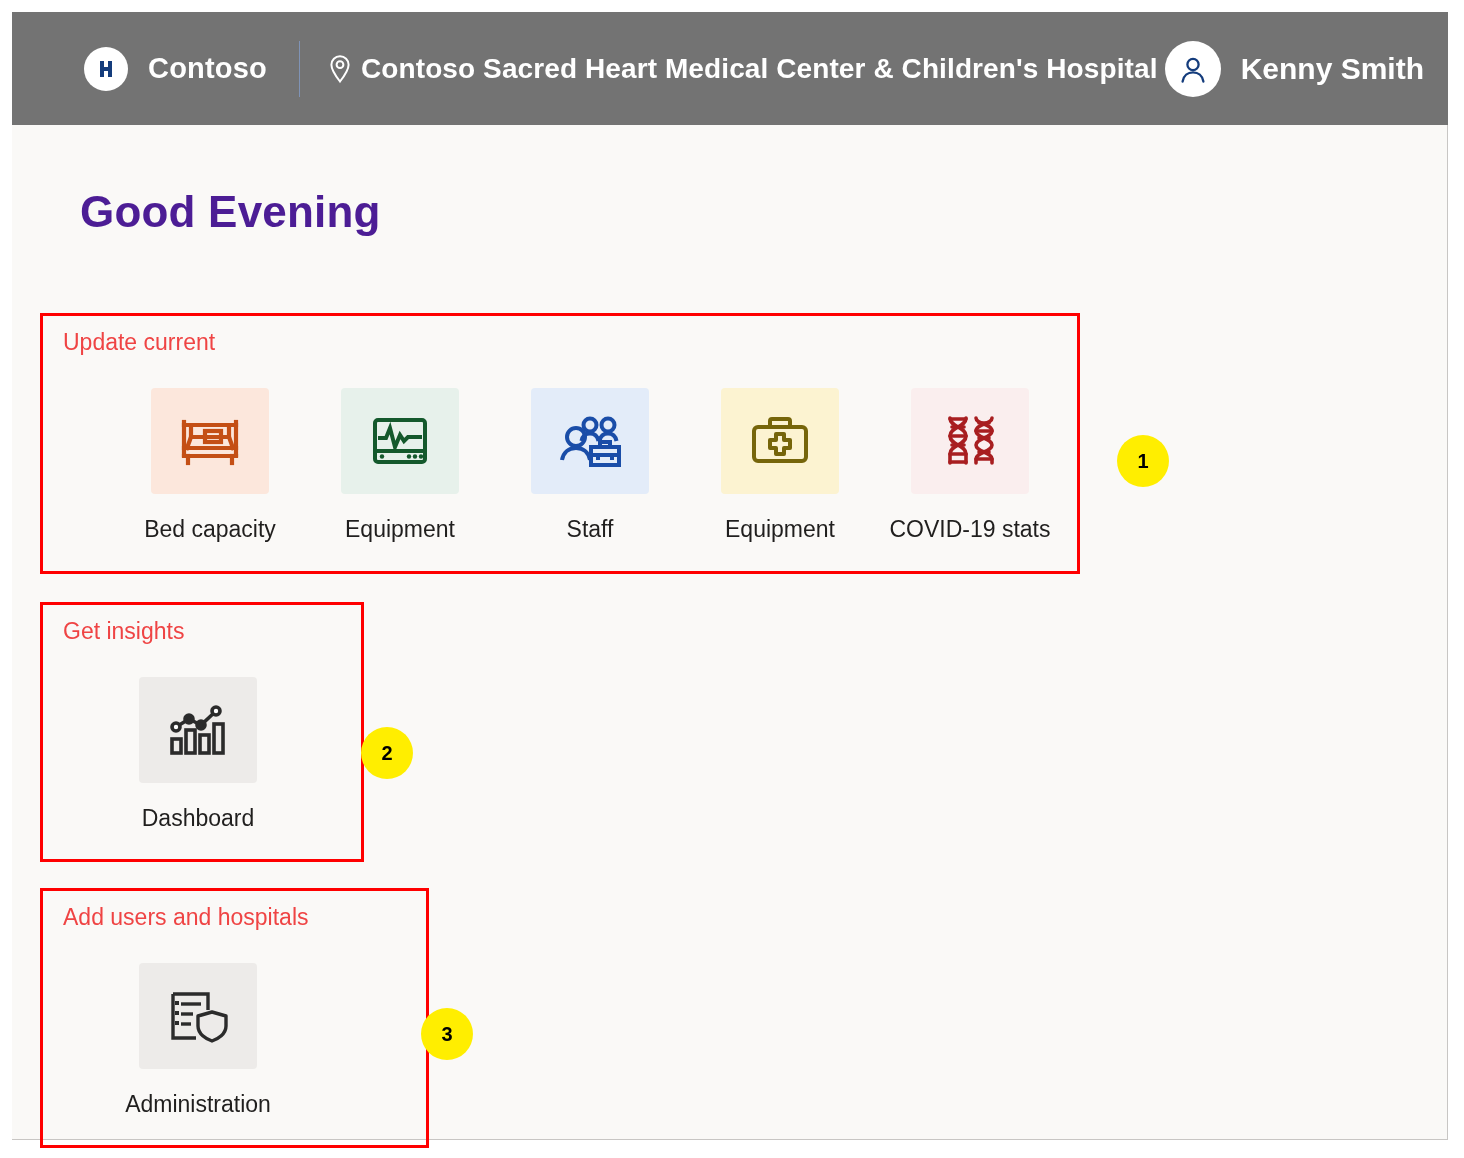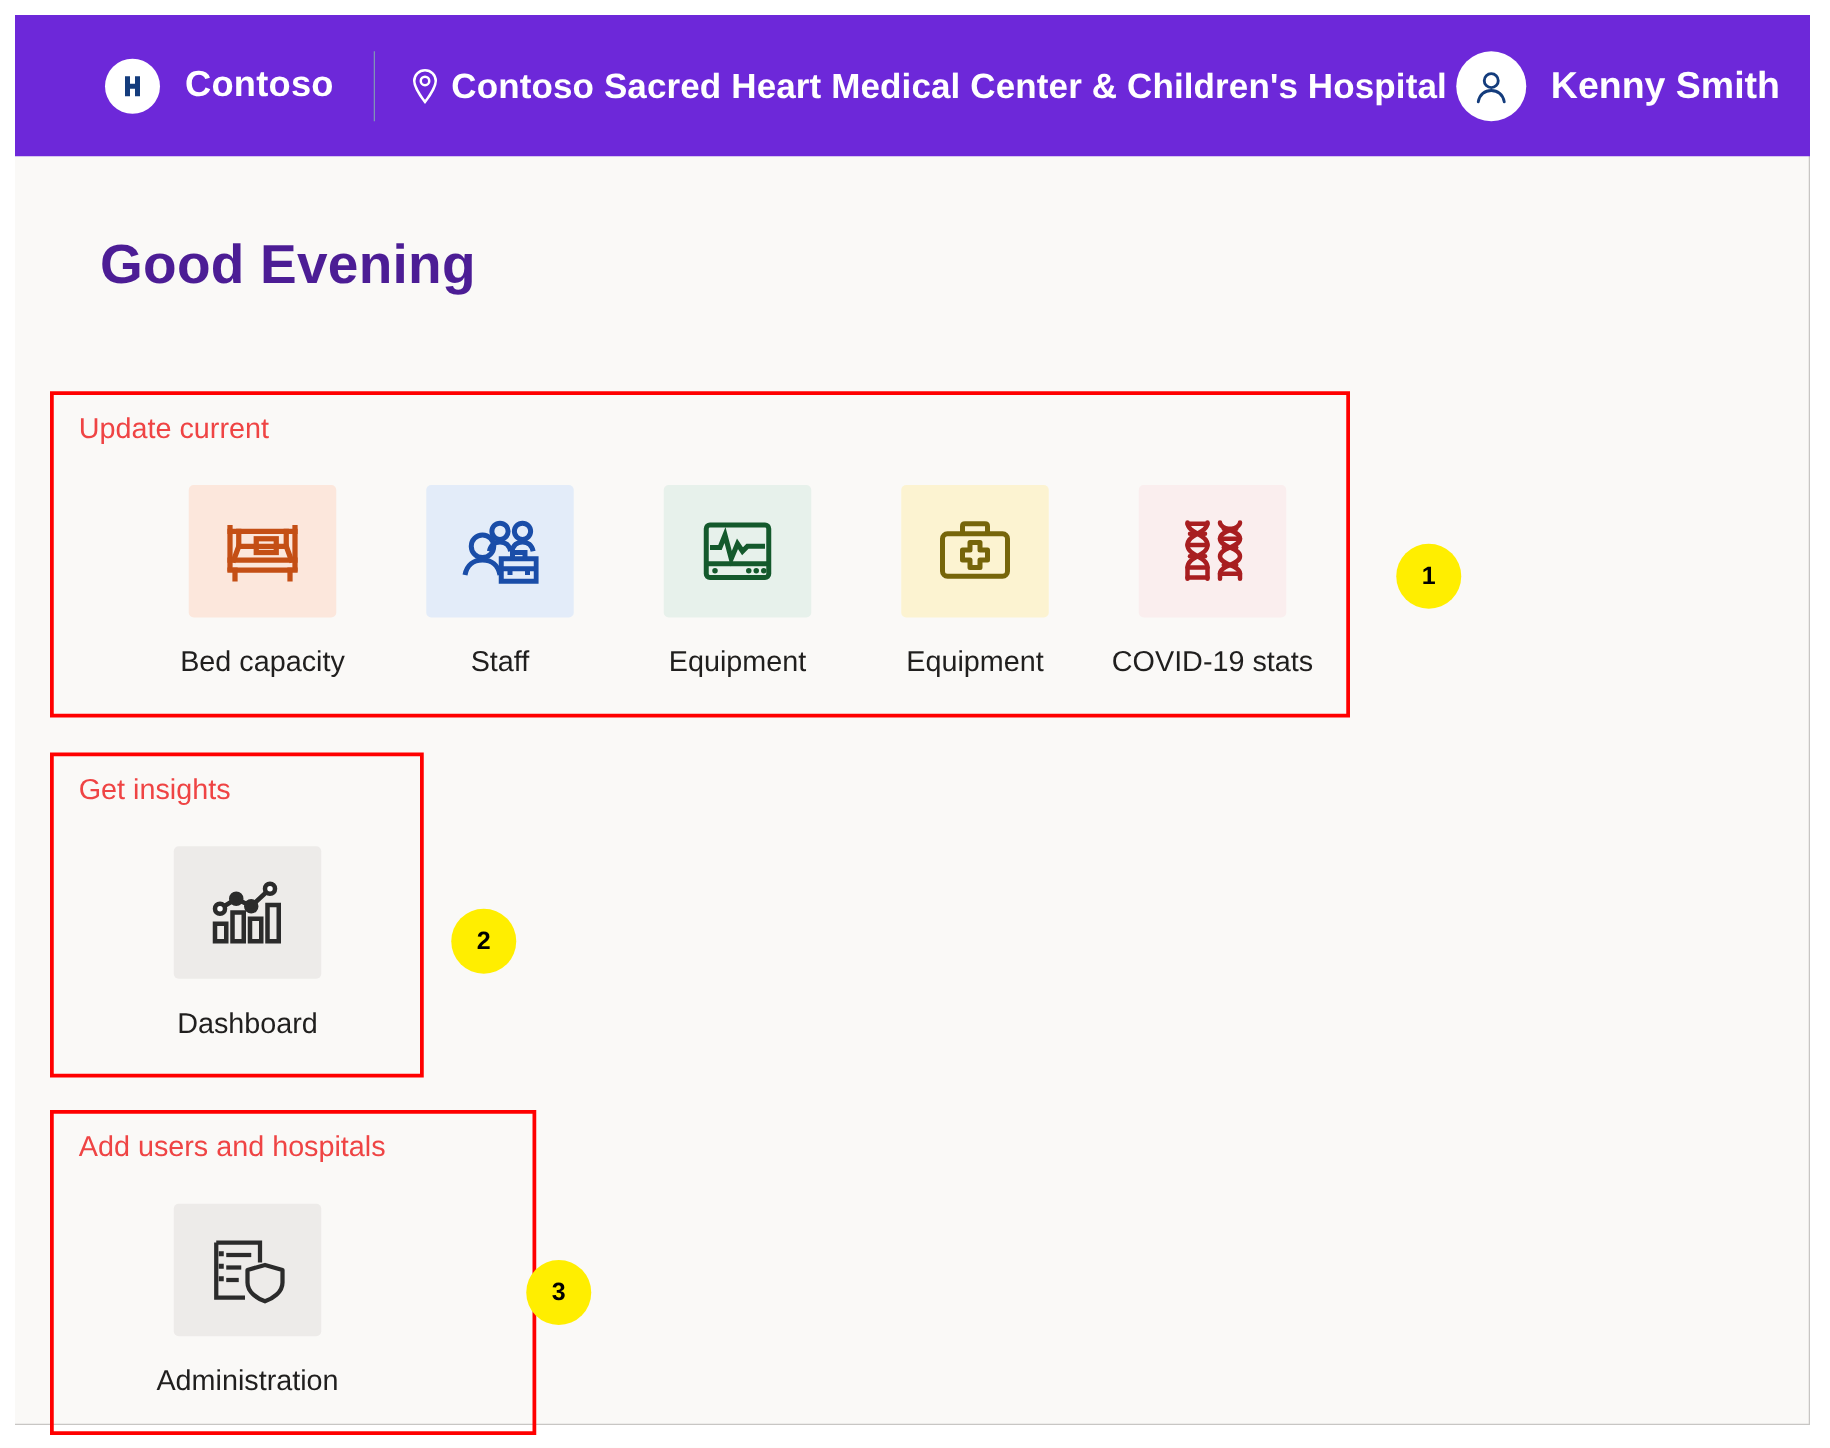--- a/index.html
+++ b/index.html
@@ -28,21 +28,21 @@
     box-sizing: border-box;
   }
 
   
   #top-header {
     position: absolute;
     left: 0;
     top: 0;
     width: 1436px;
     height: 113px;
-    background: #6d28d9;
+    background: #737373;
     display: flex;
     align-items: center;
     box-sizing: border-box;
   }
   .brand-block {
     display: flex;
     align-items: center;
     margin-left: 72px;
   }
   .brand-logo {
@@ -132,21 +132,21 @@
     letter-spacing: 0.2px;
   }
 
   
   .section {
     position: absolute;
     border: 3px solid #ff0000;
     box-sizing: border-box;
   }
   #section-update   { left: 28px; top: 188px;  width: 1040px; height: 261px; }
-  #section-insights { left: 28px; top: 477px;  width: 299px;  height: 260px; }
+  #section-insights { left: 28px; top: 477px;  width: 324px;  height: 260px; }
   #section-admin    { left: 28px; top: 763px;  width: 389px;  height: 260px; }
 
   .section-title {
     position: absolute;
     left: 20px;
     top: 13px;
     font-size: 23px;
     color: #ef4444;
     white-space: nowrap;
   }
@@ -269,20 +269,39 @@
                 <path d="M50 24 L54 35"></path>
                 <path d="M9 43 V50"></path>
                 <path d="M53 43 V50"></path>
               </g>
             </svg>
           </span>
           <span class="tile-label">Bed capacity</span>
         </div>
 
         <div class="tile">
+          <span class="tile-icon" style="background:#E7F1EB">
+            <svg width="62" height="56" viewBox="0 0 62 56" aria-hidden="true">
+              <g fill="none" stroke="#14592C" stroke-width="4">
+                <rect x="6" y="7" width="50" height="42" rx="3"></rect>
+                <path d="M6 38 H56"></path>
+                <path d="M9 25 H17 L21 15 L26 34 L31 22 L35 28 L39 24 H53"></path>
+              </g>
+              <g fill="#14592C">
+                <circle cx="13" cy="43.5" r="2.2"></circle>
+                <circle cx="40" cy="43.5" r="2.2"></circle>
+                <circle cx="46" cy="43.5" r="2.2"></circle>
+                <circle cx="52" cy="43.5" r="2.2"></circle>
+              </g>
+            </svg>
+          </span>
+          <span class="tile-label">Equipment</span>
+        </div>
+
+        <div class="tile">
           <span class="tile-icon" style="background:#E3ECF9">
             <svg width="62" height="56" viewBox="0 0 62 56" aria-hidden="true">
               <g fill="none" stroke="#1A4DA8" stroke-width="4">
                 <circle cx="31" cy="12" r="6.5"></circle>
                 <circle cx="49" cy="12" r="6.5"></circle>
                 <path d="M22.5 28 C23.5 23 27 20.5 31 20.5 C35 20.5 38.5 23 39.5 28"></path>
                 <path d="M40.5 28 C41.5 23 45 20.5 49 20.5 C53 20.5 56.5 23 57.5 28"></path>
                 <circle cx="17" cy="24" r="9"></circle>
                 <path d="M3 47 C4.5 39 10 35 17 35 C24 35 29.5 39 31 47"></path>
                 <rect x="32" y="34" width="28" height="18"></rect>
@@ -290,39 +309,20 @@
                 <path d="M32 42 H60"></path>
                 <path d="M39 42 V47"></path>
                 <path d="M53 42 V47"></path>
               </g>
             </svg>
           </span>
           <span class="tile-label">Staff</span>
         </div>
 
         <div class="tile">
-          <span class="tile-icon" style="background:#E7F1EB">
-            <svg width="62" height="56" viewBox="0 0 62 56" aria-hidden="true">
-              <g fill="none" stroke="#14592C" stroke-width="4">
-                <rect x="6" y="7" width="50" height="42" rx="3"></rect>
-                <path d="M6 38 H56"></path>
-                <path d="M9 25 H17 L21 15 L26 34 L31 22 L35 28 L39 24 H53"></path>
-              </g>
-              <g fill="#14592C">
-                <circle cx="13" cy="43.5" r="2.2"></circle>
-                <circle cx="40" cy="43.5" r="2.2"></circle>
-                <circle cx="46" cy="43.5" r="2.2"></circle>
-                <circle cx="52" cy="43.5" r="2.2"></circle>
-              </g>
-            </svg>
-          </span>
-          <span class="tile-label">Equipment</span>
-        </div>
-
-        <div class="tile">
           <span class="tile-icon" style="background:#FCF3D1">
             <svg width="62" height="56" viewBox="0 0 62 56" aria-hidden="true">
               <g fill="none" stroke="#76650A" stroke-width="4" stroke-linejoin="round">
                 <rect x="5" y="14" width="52" height="34" rx="4"></rect>
                 <path d="M21 14 V8 C21 6.5 22 6 23 6 H39 C40 6 41 6.5 41 8 V14"></path>
                 <path d="M27 21 H35 V27 H41 V35 H35 V41 H27 V35 H21 V27 H27 Z"></path>
               </g>
             </svg>
           </span>
           <span class="tile-label">Equipment</span>

